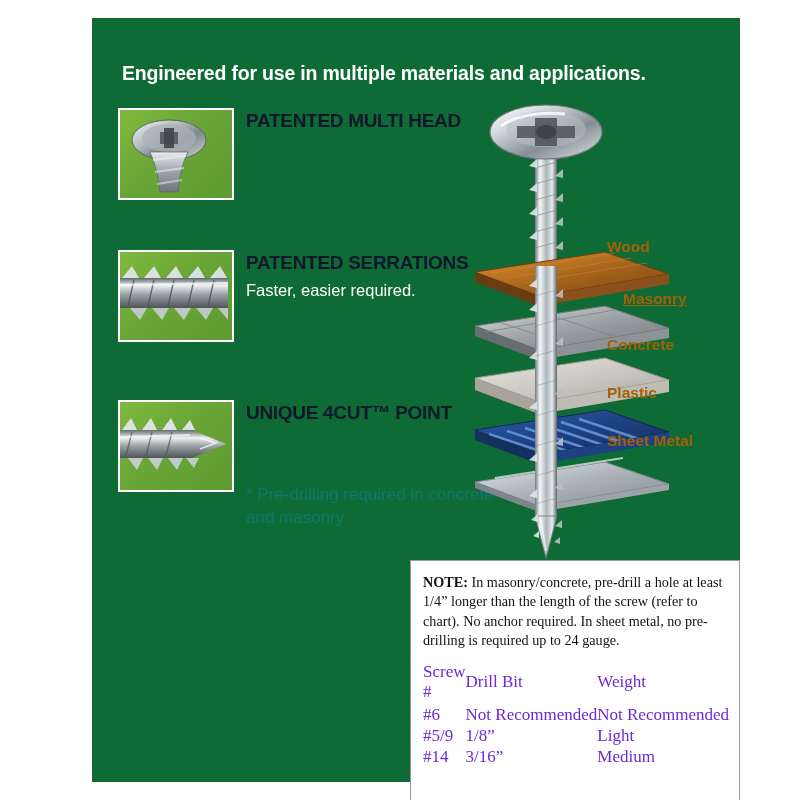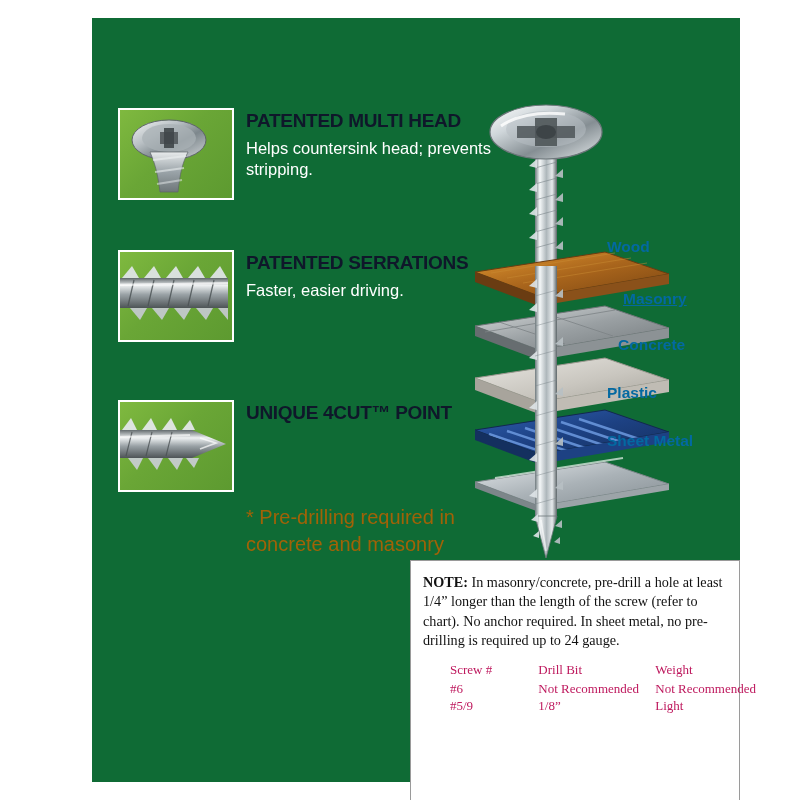--- a/index.html
+++ b/index.html
@@ -71,38 +71,38 @@
   }
   .feature .fdesc {
     color: #ffffff;
     font-size: 16.5px;
     line-height: 1.28;
     margin-top: 6px;
   }
   .footnote {
     position: absolute;
     left: 246px;
-    top: 504px;
+    top: 484px;
     width: 260px;
-    color: #a16207;
-    font-size: 20px;
+    color: #0f766e;
+    font-size: 17px;
     line-height: 1.34;
   }
 
   
   .stack {
     position: absolute;
     left: 455px;
     top: 96px;
     width: 290px;
     height: 470px;
   }
   .mat-label {
     position: absolute;
-    color: #0369a1;
+    color: #a16207;
     font-size: 15.5px;
     font-weight: bold;
     white-space: nowrap;
   }
 
   
   .note-box {
     position: absolute;
     left: 410px;
     top: 560px;
@@ -118,23 +118,22 @@
     font-size: 14.2px;
     line-height: 1.36;
     font-family: "Liberation Serif", serif;
   }
   .note-text b { font-weight: bold; }
   .chart {
     margin-top: 12px;
     width: 100%;
     border-collapse: collapse;
     font-family: "Liberation Serif", serif;
-    font-size: 13px;
-    color: #be185d;
-    margin-left: 27px;
+    font-size: 17px;
+    color: #6d28d9;
   }
   .chart th {
     text-align: left;
     font-weight: normal;
     padding: 0 0 3px 0;
   }
   .chart td {
     text-align: left;
     padding: 0 0 1px 0;
     white-space: nowrap;
@@ -142,20 +141,21 @@
   .chart .c0 { width: 92px; }
   .chart .c1 { width: 118px; }
 </style>
 </head>
 <body>
 
 <div class="page">
 
   <div class="green-panel"></div>
 
+  <div class="headline">Engineered for use in multiple materials and applications.</div>
 
   <div class="feature" style="top:108px;">
     <div class="thumb">
       <svg width="108" height="84" viewBox="0 0 108 84">
         <defs>
           <linearGradient id="mh1" x1="0" y1="0" x2="1" y2="1">
             <stop offset="0%" stop-color="#f2f4f5"></stop>
             <stop offset="35%" stop-color="#b9c0c4"></stop>
             <stop offset="60%" stop-color="#7d878c"></stop>
             <stop offset="100%" stop-color="#d6dadd"></stop>
@@ -171,21 +171,20 @@
         <path d="M40 22 L58 22 L58 34 L40 34 Z" fill="#4d5457" opacity="0.85"></path>
         <path d="M44 18 L54 18 L54 38 L44 38 Z" fill="#3f4649" opacity="0.9"></path>
         <path d="M30 42 C36 56 38 66 40 82 L58 82 C60 64 62 54 68 42 Z" fill="url(#mh2)" stroke="#5d6468" stroke-width="0.7"></path>
         <path d="M33 50 L66 46" stroke="#e9edee" stroke-width="2" opacity="0.7"></path>
         <path d="M35 62 L64 58" stroke="#e9edee" stroke-width="2" opacity="0.6"></path>
         <path d="M37 74 L62 70" stroke="#e9edee" stroke-width="2" opacity="0.5"></path>
       </svg>
     </div>
     <div class="ftext">
       <div class="ftitle">PATENTED MULTI HEAD</div>
-      <div class="fdesc">Helps countersink head; prevents stripping.</div>
     </div>
   </div>
 
   <div class="feature" style="top:250px;">
     <div class="thumb">
       <svg width="108" height="84" viewBox="0 0 108 84">
         <defs>
           <linearGradient id="sh1" x1="0" y1="0" x2="0" y2="1">
             <stop offset="0%" stop-color="#5e6669"></stop>
             <stop offset="25%" stop-color="#eceff0"></stop>
@@ -213,21 +212,21 @@
           <path d="M34 28 L28 54"></path>
           <path d="M54 28 L48 54"></path>
           <path d="M74 28 L68 54"></path>
           <path d="M94 28 L88 54"></path>
         </g>
         <path d="M-4 33 L112 31" stroke="#ffffff" stroke-width="2.2" opacity="0.65"></path>
       </svg>
     </div>
     <div class="ftext">
       <div class="ftitle">PATENTED SERRATIONS</div>
-      <div class="fdesc">Faster, easier driving.</div>
+      <div class="fdesc">Faster, easier required.</div>
     </div>
   </div>
 
   <div class="feature" style="top:400px;">
     <div class="thumb">
       <svg width="108" height="84" viewBox="0 0 108 84">
         <defs>
           <linearGradient id="pt1" x1="0" y1="0" x2="0" y2="1">
             <stop offset="0%" stop-color="#636b6e"></stop>
             <stop offset="28%" stop-color="#eef1f2"></stop>
@@ -421,21 +420,21 @@
       </g>
       <g fill="#b8c0c4" opacity="0.9">
         <path d="M100 430 l7 -6 l0 8 z"></path>
           <path d="M99 446 l6 -5 l0 7 z"></path>
       </g>
       <path d="M86 424 L91 455" stroke="#ffffff" stroke-width="1.6" opacity="0.6"></path>
     </svg>
 
     <div class="mat-label" style="left:152px; top:142px;">Wood</div>
     <div class="mat-label" style="left:168px; top:194px;text-decoration:underline;">Masonry</div>
-    <div class="mat-label" style="left:152px; top:240px;margin-left:11px;">Concrete</div>
+    <div class="mat-label" style="left:152px; top:240px;">Concrete</div>
     <div class="mat-label" style="left:152px; top:288px;text-align:center;">Plastic</div>
     <div class="mat-label" style="left:152px; top:336px;">Sheet Metal</div>
   </div>
 
   <div class="note-box">
     <div class="note-text">
       <b>NOTE:</b><span> In masonry/concrete, pre-drill a hole at least 1/4” longer than the length of the screw (refer to chart). No anchor required. In sheet metal, no pre-drilling is required up to 24 gauge.</span>
     </div>
     <table class="chart">
       <thead>
@@ -449,17 +448,22 @@
         <tr>
           <td class="c0">#6</td>
           <td class="c1">Not Recommended</td>
           <td>Not Recommended</td>
         </tr>
         <tr>
           <td class="c0">#5/9</td>
           <td class="c1">1/8”</td>
           <td>Light</td>
         </tr>
+        <tr>
+          <td class="c0">#14</td>
+          <td class="c1">3/16”</td>
+          <td>Medium</td>
+        </tr>
       </tbody>
     </table>
   </div>
 
 </div>
 
 </body></html>

